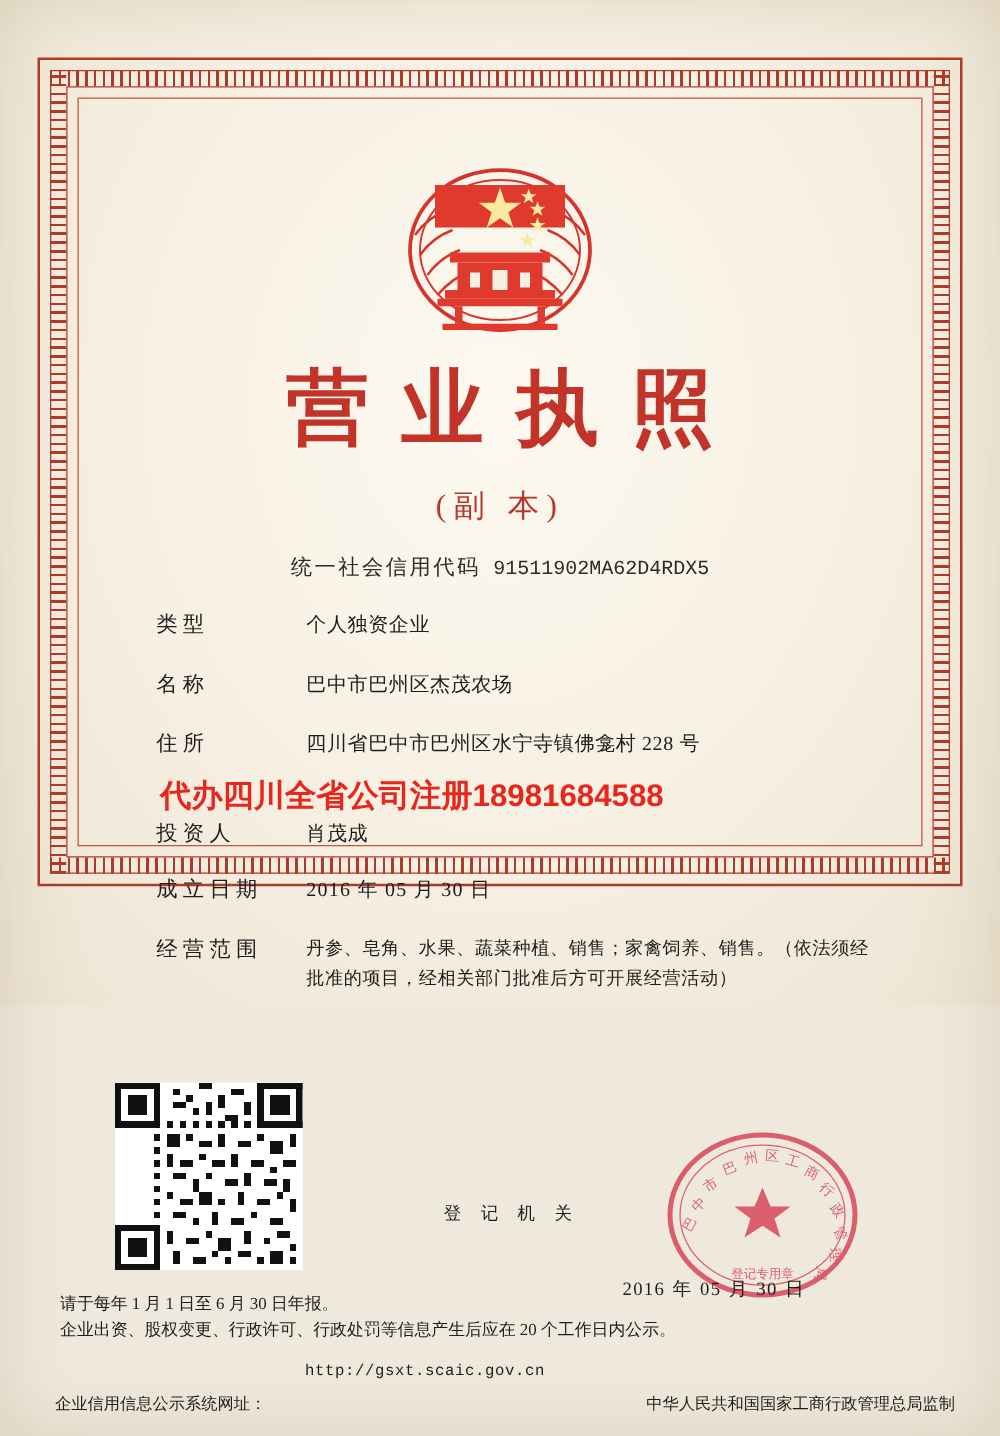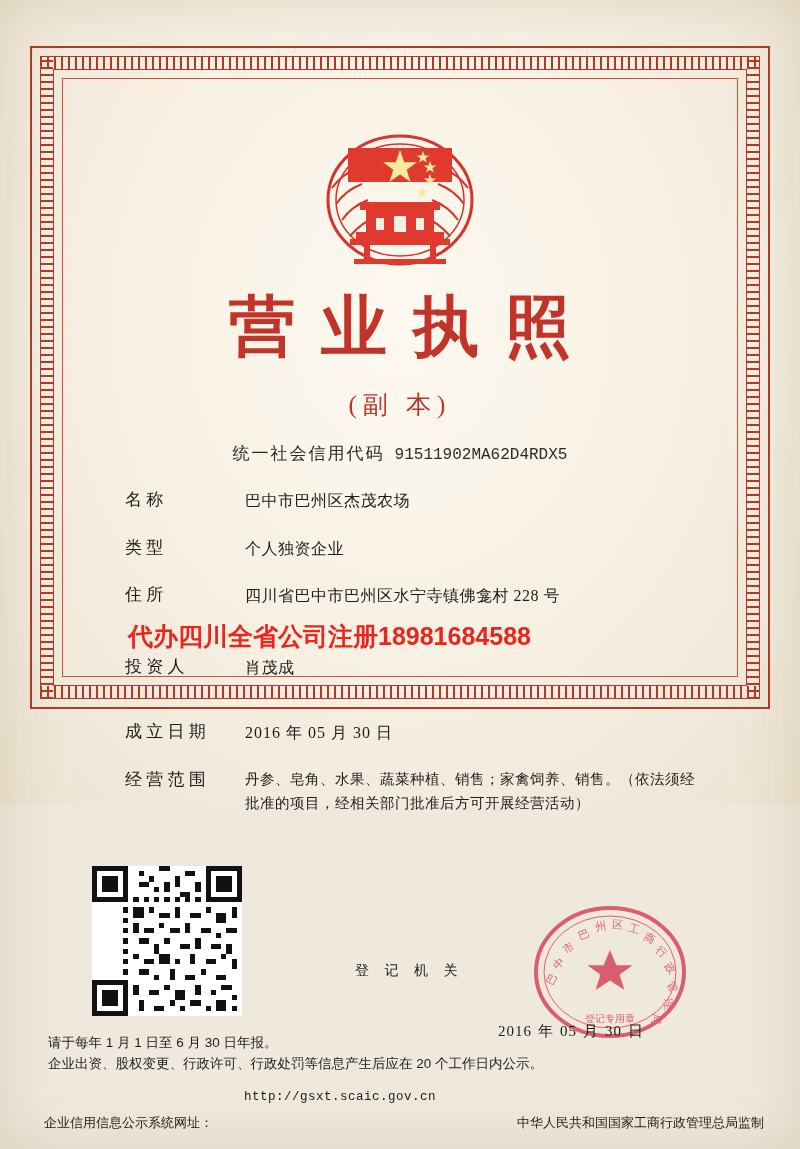--- a/index.html
+++ b/index.html
@@ -78,21 +78,21 @@
     width:120px;flex:0 0 120px;
     font-size:17px;color:#1d1d1d;letter-spacing:0px;
     display:flex;justify-content:space-between;
   }
   .value{
     flex:1;font-size:16px;color:#1d1d1d;line-height:1.6;
     letter-spacing:0.5px;
   }
   .value.small{font-size:14.5px;line-height:1.65;}
   .row-addr{margin-bottom:46px;}
-  .row-invest{margin-bottom:40px;}
+  .row-invest{margin-bottom:20px;}
   .row-found .value{letter-spacing:1px;}
   
   .watermark{
     position:absolute;left:128px;top:620px;width:560px;
     font-family:"Liberation Sans","DejaVu Sans",sans-serif;
     font-size:25px;font-weight:bold;color:#e8261b;
     letter-spacing:0px;white-space:nowrap;
   }
   
   .qr{
@@ -110,21 +110,21 @@
   }
   .reg-date b{font-weight:normal;margin:0 6px;}
   
   .seal{
     position:absolute;left:524px;top:900px;width:172px;height:150px;
     opacity:.85;
   }
   
   .note{
     position:absolute;left:48px;top:1033px;width:560px;
-    font-family:Liberation Sans, sans-serif;
+    font-family:Liberation Serif, serif;
     font-size:13.5px;color:#1d1d1d;line-height:1.55;
   }
   .url{
     position:absolute;left:244px;top:1090px;
     font-family:"Liberation Mono","DejaVu Sans Mono",monospace;
     font-size:12.5px;color:#1d1d1d;letter-spacing:0.5px;text-align:right;
   }
   .foot-left{
     position:absolute;left:44px;top:1114px;
     font-family:"Liberation Sans","DejaVu Sans",sans-serif;
@@ -200,26 +200,26 @@
 
   <div class="title">营业执照</div>
   <div class="subtitle">(副 本)</div>
 
   <div class="credit-code">
     <span>统一社会信用代码</span><span class="num">91511902MA62D4RDX5</span>
   </div>
 
   <div class="fields">
     <div class="row">
+      <div class="label">类        型</div>
+      <div class="value">个人独资企业</div>
+    </div>
+    <div class="row">
       <div class="label">名        称</div>
       <div class="value">巴中市巴州区杰茂农场</div>
-    </div>
-    <div class="row">
-      <div class="label">类        型</div>
-      <div class="value">个人独资企业</div>
     </div>
     <div class="row row-addr">
       <div class="label">住        所</div>
       <div class="value">四川省巴中市巴州区水宁寺镇佛龛村 228 号</div>
     </div>
     <div class="row row-invest">
       <div class="label">投  资  人</div>
       <div class="value">肖茂成</div>
     </div>
     <div class="row row-found">

